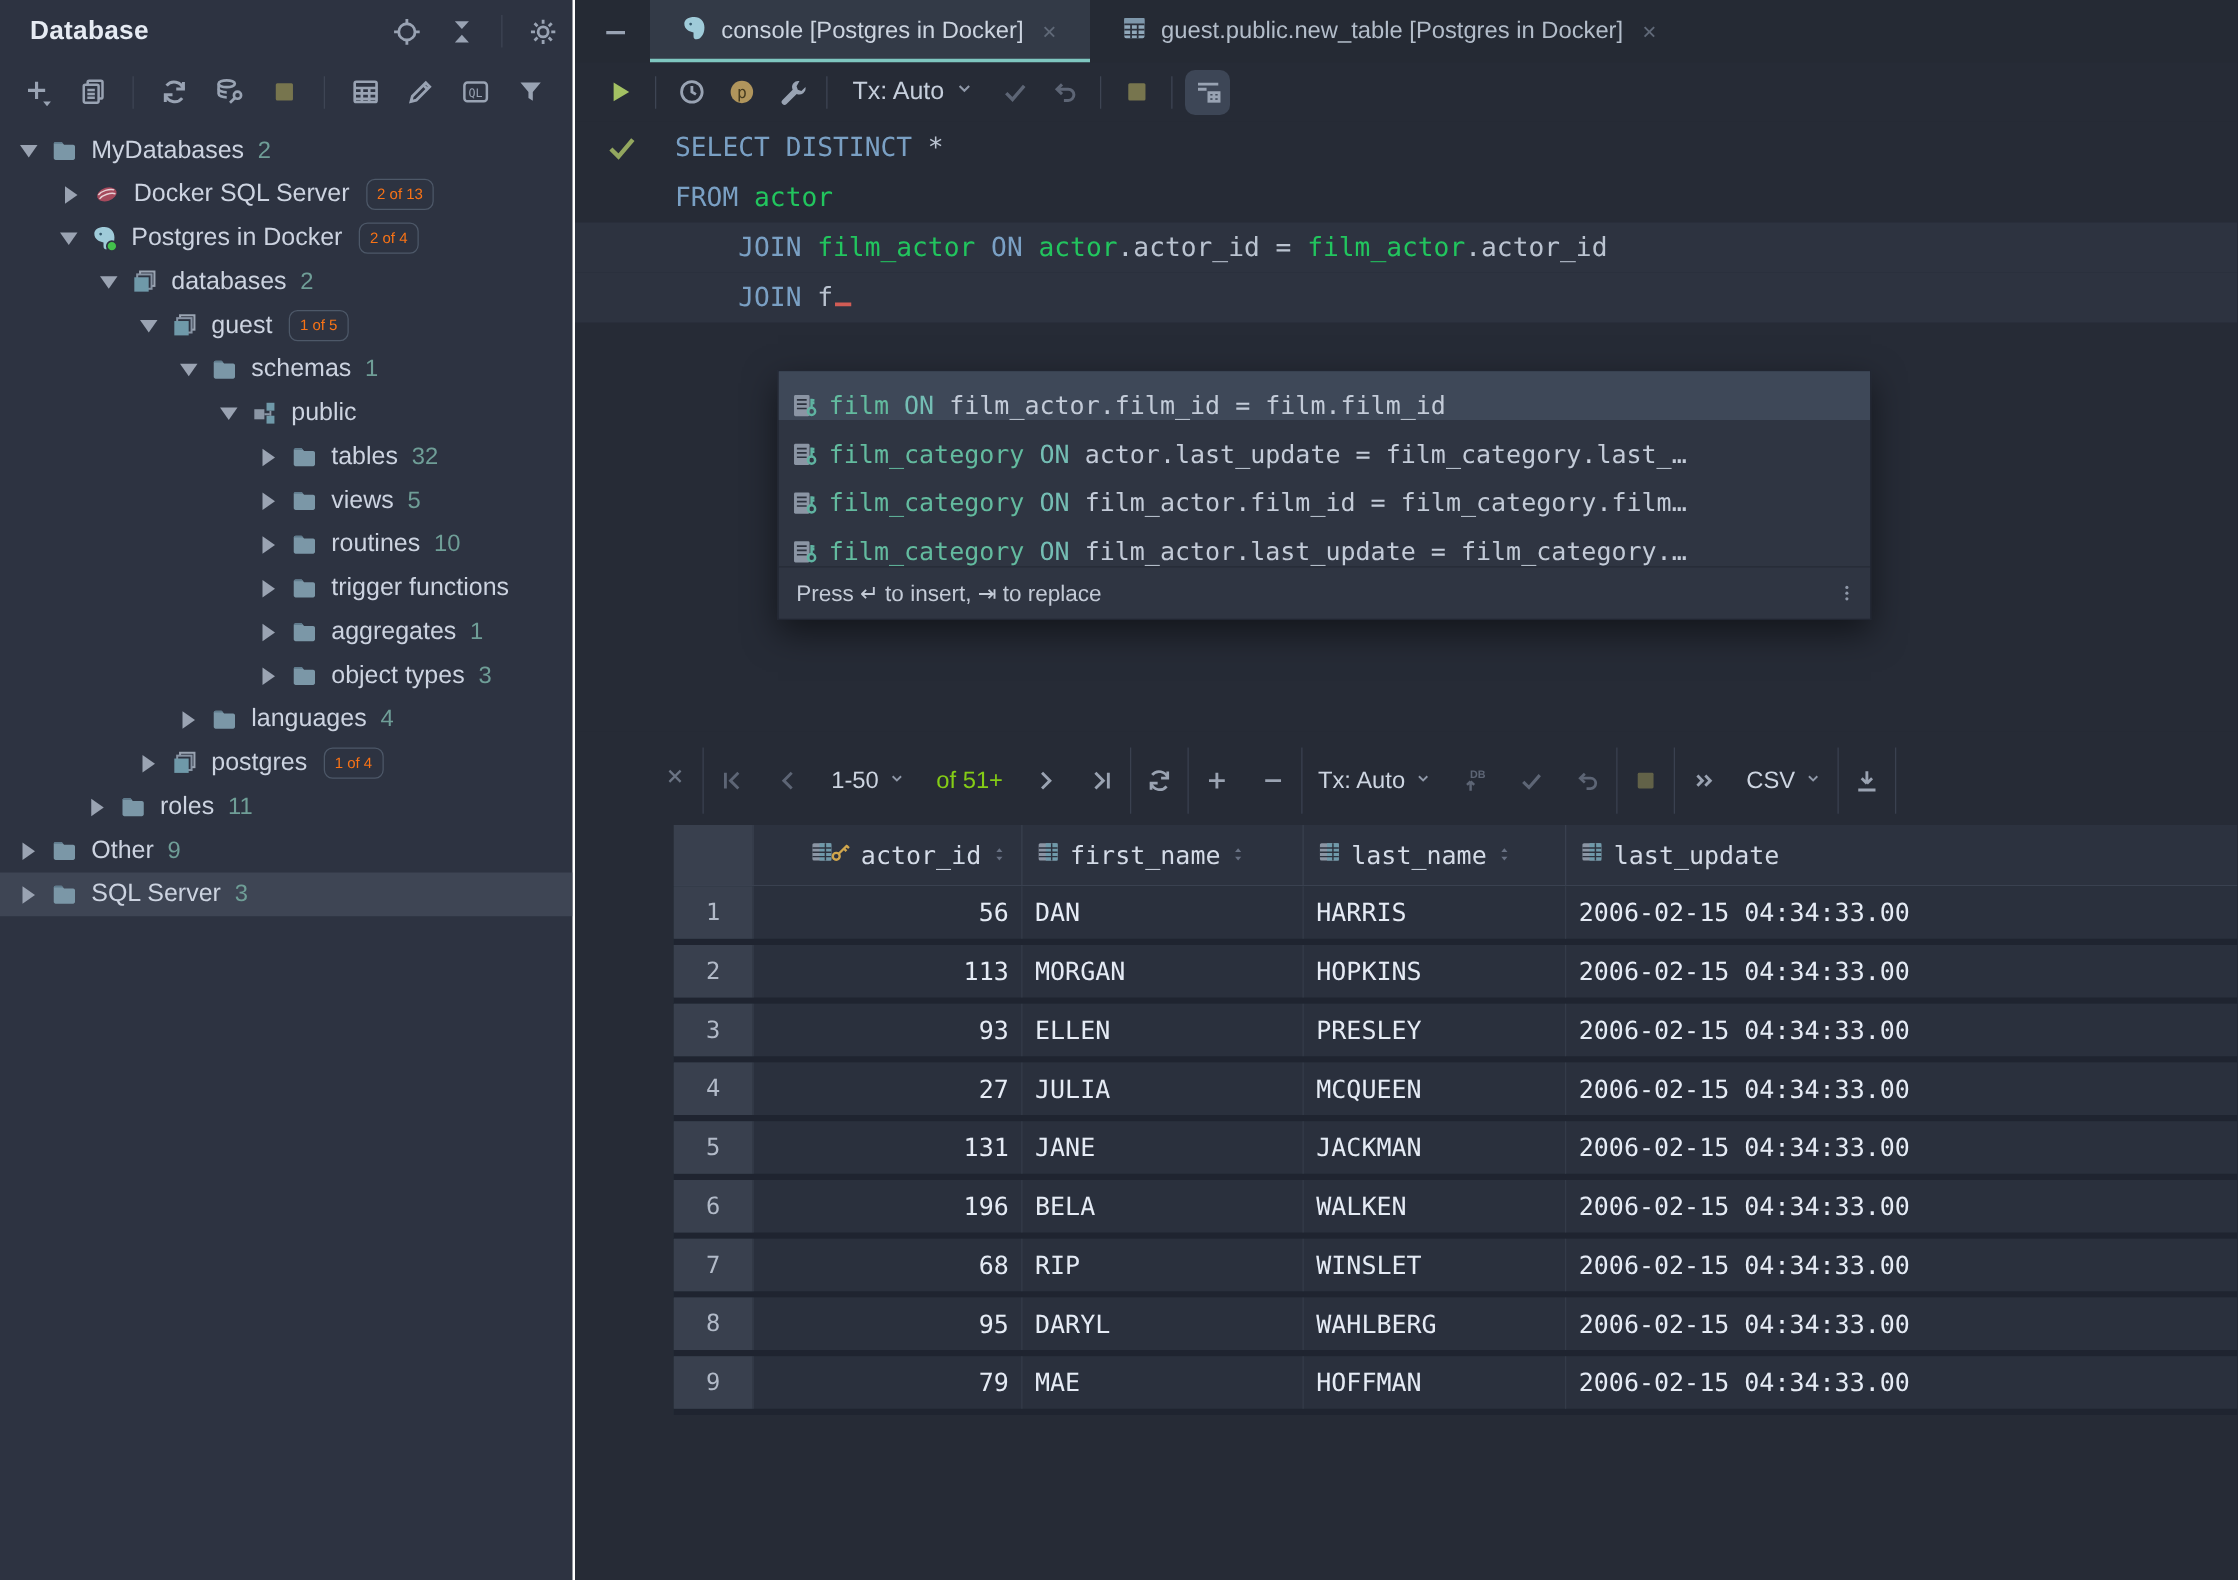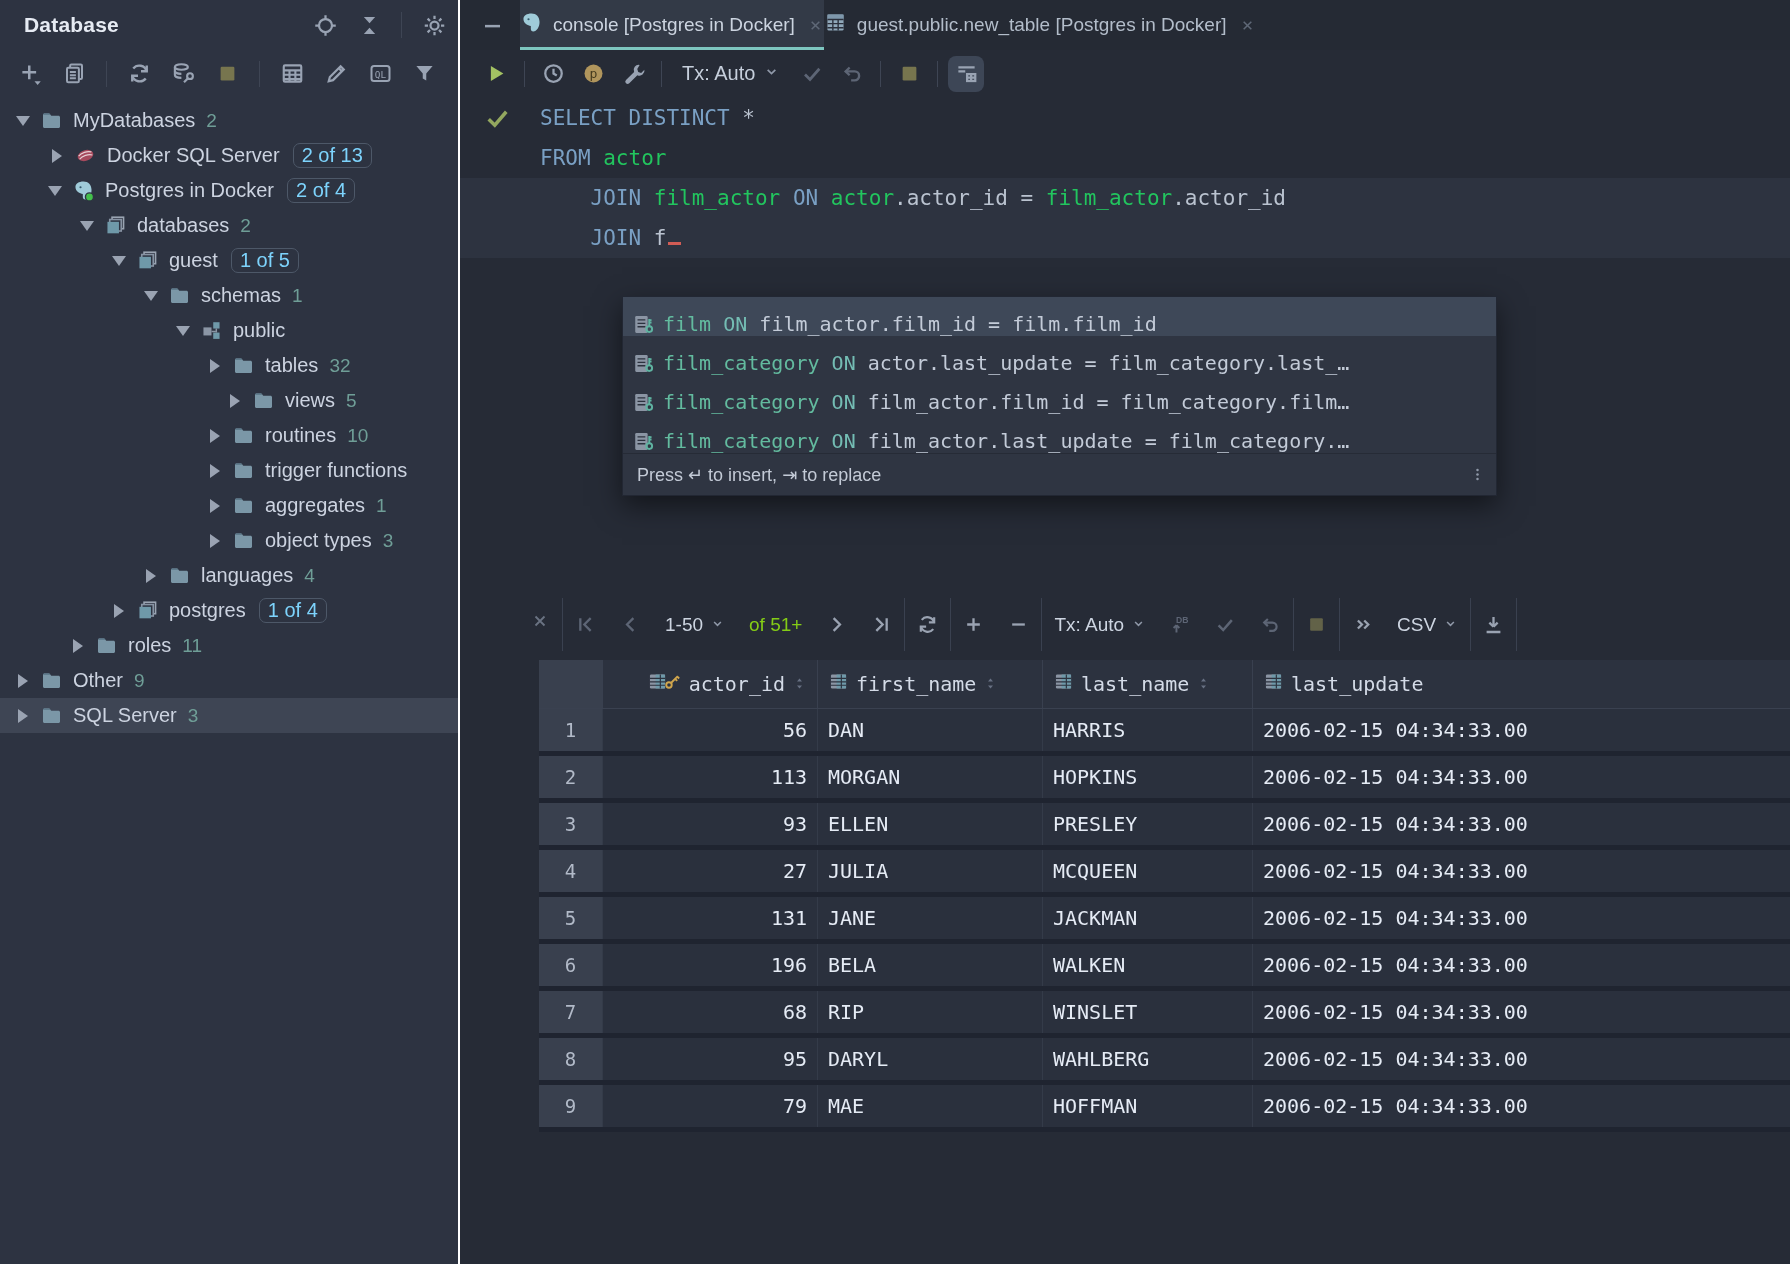--- a/index.html
+++ b/index.html
@@ -25,26 +25,26 @@
   .tree-row.selected{background:#3e4554}
   .tw-arrow{width:26px;display:flex;justify-content:center;align-items:center;flex:none}
   .arr-exp{width:0;height:0;border:solid;border-width:10px 7px 0 7px;
            border-color:#9aa3b2 transparent transparent transparent}
   .arr-col{width:0;height:0;border:solid;border-width:7px 0 7px 10px;
            border-color:transparent transparent transparent #9aa3b2}
   .tree-icon{width:26px;height:24px;display:flex;align-items:center;justify-content:center;flex:none;margin-left:2px}
   .tree-icon svg{width:23px;height:23px}
   .tree-label{margin-left:9px}
   .tree-count{margin-left:11px;color:#6f9e97;font-size:19px}
-  .tree-badge{margin-left:13px;color:#7dd3fc;font-size:20px;border:1.5px solid #4d5868;
+  .tree-badge{margin-left:13px;color:#f97316;font-size:12px;border:1.5px solid #4d5868;
               border-radius:7px;padding:0 8px;line-height:23px}
   
   #right{flex:1;display:flex;flex-direction:column;min-width:0}
   .tabbar{height:50px;background:#252a34;display:flex;align-items:stretch}
-  .tab{display:flex;align-items:center;gap:10px;padding:0 0;font-size:19px;color:#b3bdca;cursor:default}
+  .tab{display:flex;align-items:center;gap:10px;padding:0 24px;font-size:19px;color:#b3bdca;cursor:default}
   .tab.active{background:#333a47;box-shadow:inset 0 -3px 0 #7ec6c0;color:#ccd4e0}
   .tab-icon svg{width:23px;height:23px}
   .tclose{display:flex;color:#5f6877;margin-left:2px}
   .tclose svg{width:17px;height:17px}
   .hide-slot{display:flex;align-items:center;padding:0 10px 0 14px}
   .ed-toolbar{height:47px;background:#262b36;display:flex;align-items:center;padding-left:18px;gap:4px}
   .dd{display:flex;align-items:center;gap:8px;color:#c6cfdc;font-size:20px;padding:0 10px;cursor:default}
   .dd .chev svg{width:17px;height:17px;color:#8f98a8}
   .tool-active{background:#3d4656;border-radius:8px}
   
@@ -294,21 +294,21 @@
           </span>
           <span class="tree-icon">
             <svg viewBox="0 0 20 20">
               <path d="M2.6 5.3c0-.7.6-1.3 1.3-1.3h4.2l1.7 1.9h6.3c.7 0 1.3.6 1.3 1.3v8c0 .7-.6 1.3-1.3 1.3H3.9c-.7 0-1.3-.6-1.3-1.3z" fill="#7b97a7"></path>
               <path d="M2.6 5.3c0-.7.6-1.3 1.3-1.3h4.2l1.1 1.3H2.6z" fill="#5f7b8c" <="" svg=""></path>
             </svg>
           </span>
           <span class="tree-label">tables</span>
           <span class="tree-count">32</span>
         </div>
-        <div class="tree-row" style="padding-left: 202px; margin-left: 20px;">
+        <div class="tree-row" style="padding-left: 202px;">
           <span class="tw-arrow">
             <span class="arr-col"></span>
           </span>
           <span class="tree-icon">
             <svg viewBox="0 0 20 20">
               <path d="M2.6 5.3c0-.7.6-1.3 1.3-1.3h4.2l1.7 1.9h6.3c.7 0 1.3.6 1.3 1.3v8c0 .7-.6 1.3-1.3 1.3H3.9c-.7 0-1.3-.6-1.3-1.3z" fill="#7b97a7"></path>
               <path d="M2.6 5.3c0-.7.6-1.3 1.3-1.3h4.2l1.1 1.3H2.6z" fill="#5f7b8c" <="" svg=""></path>
             </svg>
           </span>
           <span class="tree-label">views</span>

